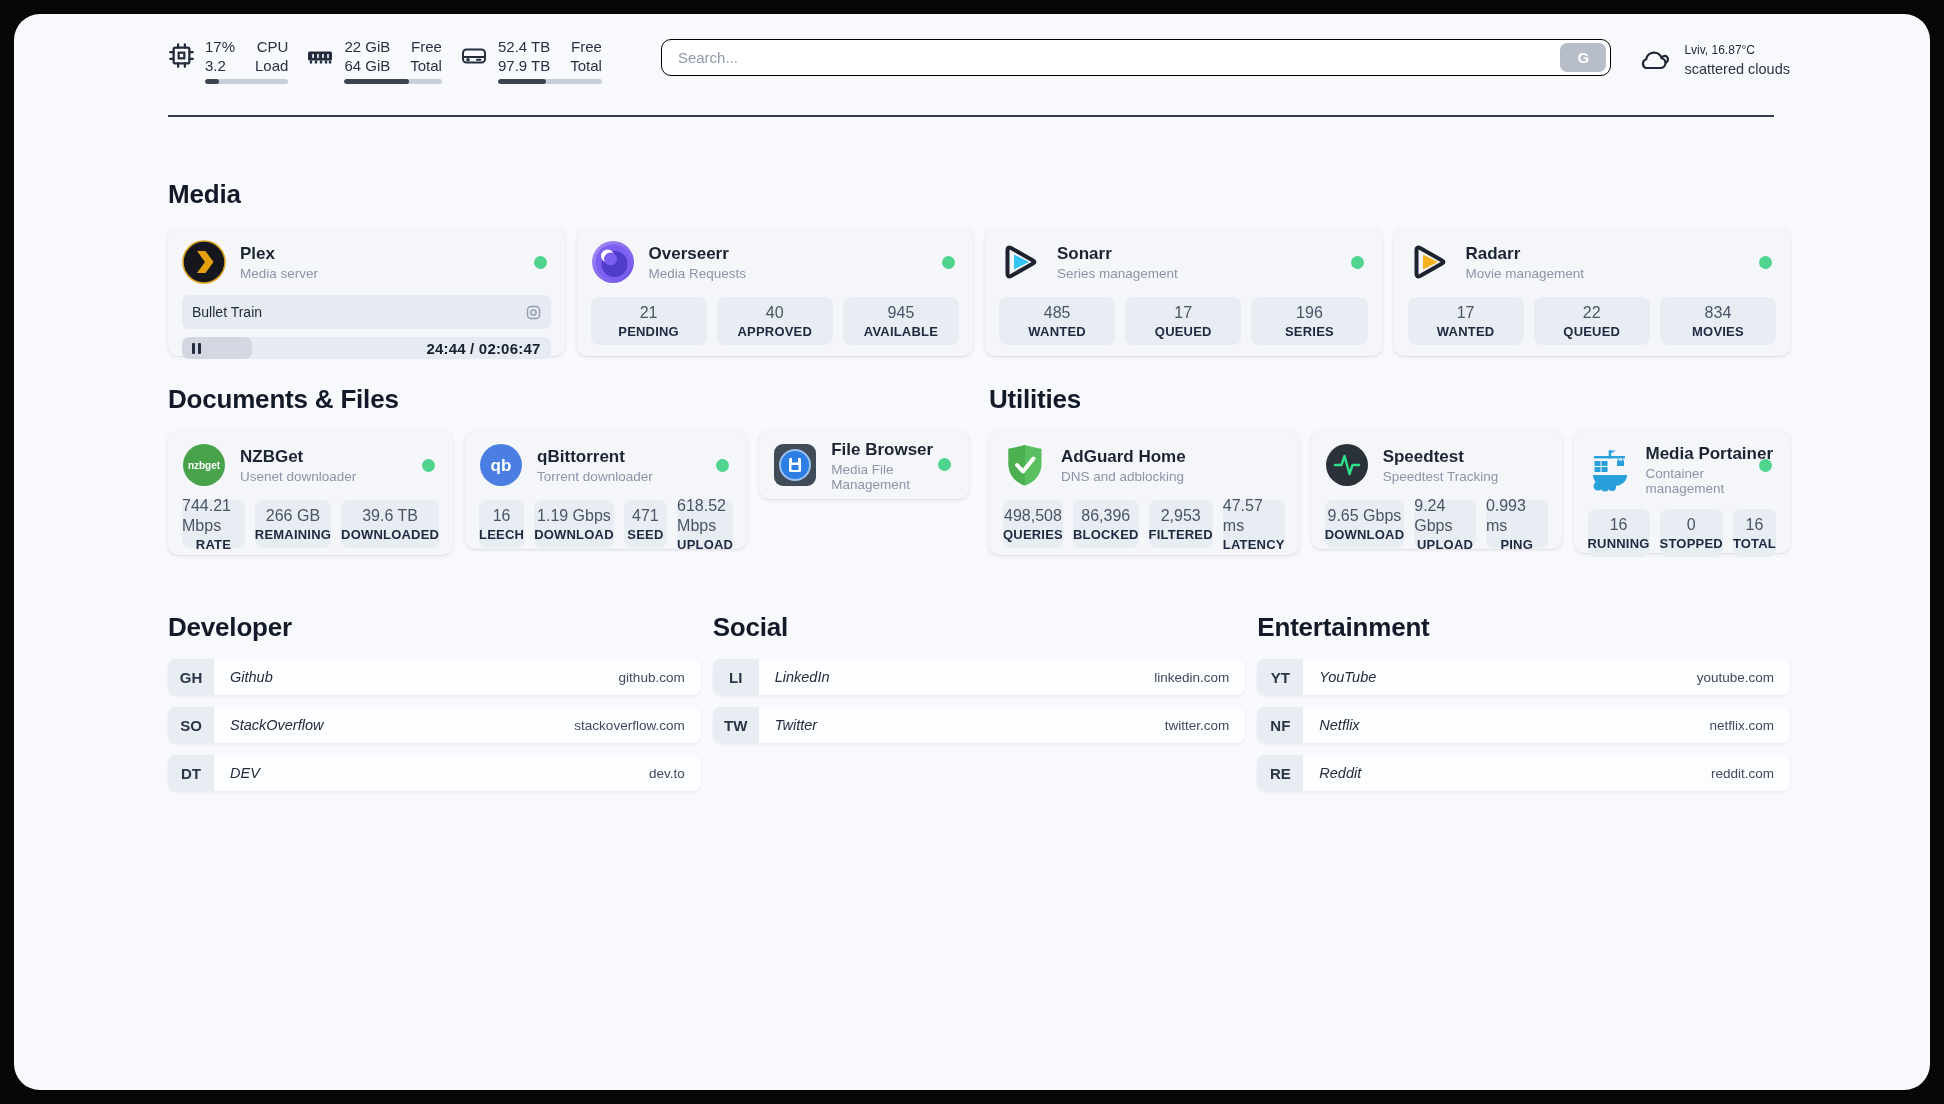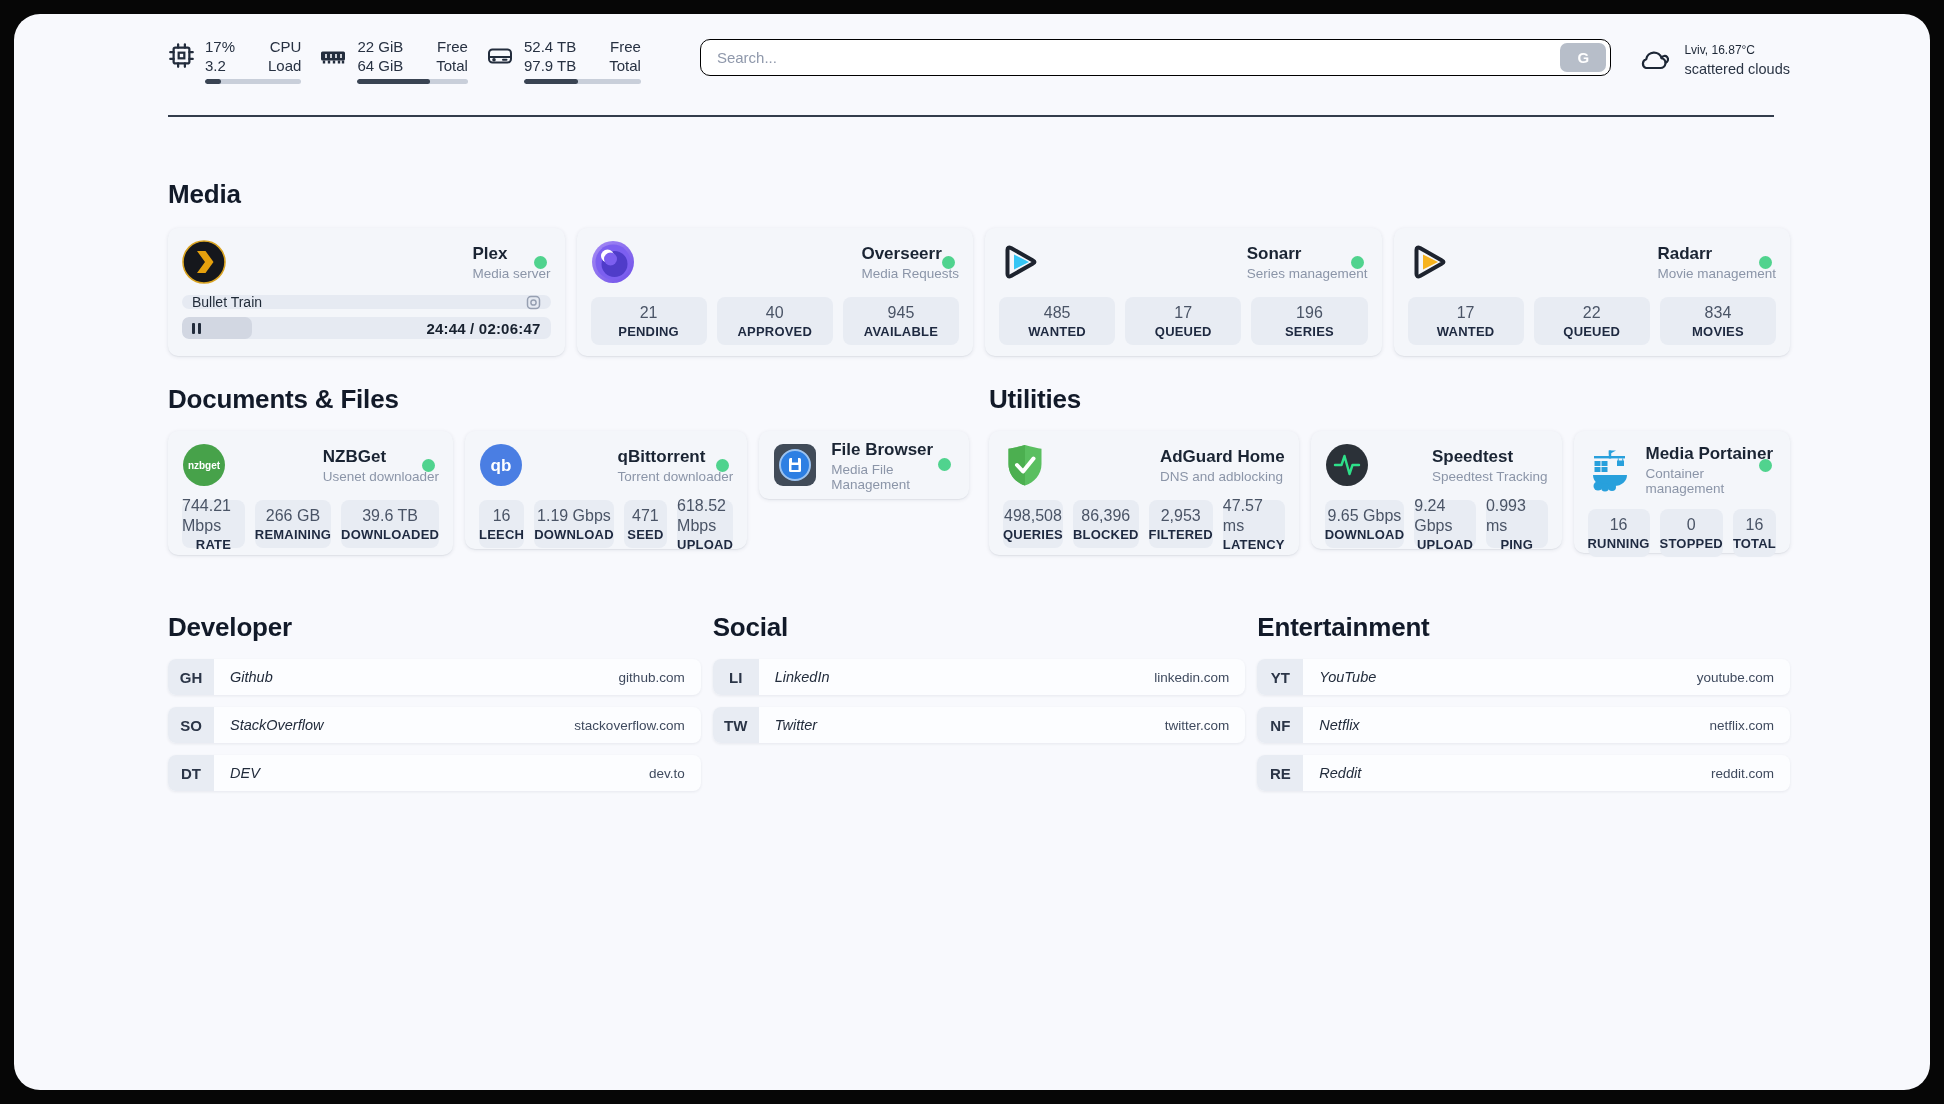--- a/index.html
+++ b/index.html
@@ -7,21 +7,21 @@
   body { background:#060606; font-family:"Liberation Sans", sans-serif; position:relative; }
 
   .panel { position:absolute; inset:14px; background:#f8f9fd; border-radius:26px; overflow:hidden; }
   .content { padding:0 140px 0 154px; }
 
   
   .topbar { display:flex; align-items:flex-start; padding-top:23px; height:79px; }
   .res { display:flex; gap:10px; margin-right:18px; }
   .res svg { margin-top:5px; flex:none; }
   .res-body { display:flex; flex-direction:column; }
-  .res-cols { display:flex; justify-content:space-between; gap:33px; font-size:15px; line-height:19px; color:#273142; font-weight:500; }
+  .res-cols { display:flex; justify-content:space-between; gap:20px; font-size:15px; line-height:19px; color:#273142; font-weight:500; }
   .res-col { display:flex; flex-direction:column; white-space:nowrap; }
   .res-col.right { text-align:right; }
   .res-bar { margin-top:4px; height:5px; border-radius:3px; background:#c9cfda; position:relative; overflow:hidden; }
   .res-fill { position:absolute; left:0; top:0; bottom:0; background:#3a4453; border-radius:3px; }
 
   .search { flex:1; margin:2px 26px 0 41px; height:37px; background:#ffffff; border:1px solid #000000; border-radius:10px; display:flex; align-items:center; padding:3px 4px 3px 0; }
   .search input { flex:1; border:none; outline:none; background:transparent; padding:0 16px; font-size:15px; color:#223048; font-family:"Liberation Sans", sans-serif; }
   .search input::placeholder { color:#8f98ab; }
   .search-btn { width:46px; height:29px; background:#b7bec9; border:none; border-radius:7px; color:#fff; font-weight:600; font-size:15px; display:flex; align-items:center; justify-content:center; cursor:pointer; font-family:"Liberation Sans", sans-serif; }
 
@@ -41,35 +41,35 @@
   .col-title { margin-bottom:16px; }
   .col-stack { display:flex; flex-direction:row; gap:12px; }
 
   .card { background:#f4f6fa; border-radius:10px; box-shadow:0 1px 4px rgba(25,35,60,.09), 0 1px 1px rgba(25,35,60,.05); padding:12px 14px; position:relative; cursor:pointer; }
   .card.h-media { height:128px; }
   .card.h-stats4 { height:124px; }
   .card.h-stats3b { height:118px; }
   .card.h-small { height:68px; display:flex; align-items:center; padding-top:0; padding-bottom:0; }
   .card.h-port { height:122px; }
 
-  .app-header { display:flex; align-items:center; gap:14px;justify-content:space-between; }
+  .app-header { display:flex; align-items:center; gap:14px; }
   .app-icon { width:44px; height:44px; flex:none; }
   .app-meta { display:flex; flex-direction:column; }
   .app-name { font-size:17px; font-weight:600; color:#1a2433; line-height:21px; }
   .app-desc { font-size:13.5px; color:#8b95a8; margin-top:2px; }
   .status-dot { position:absolute; top:28px; right:18px; width:13px; height:13px; border-radius:50%; background:#50d38e; }
   .h-small .status-dot { top:27px; }
 
   .stats-row { display:flex; gap:10px; margin-top:13px; }
   .stat { flex:1; background:#e8ecf3; border-radius:8px; height:48px; display:flex; flex-direction:column; align-items:center; justify-content:center; }
   .stat-value { font-size:16px; color:#4a5466; line-height:20px; }
   .stat-label { font-size:13px; font-weight:700; color:#1e2940; letter-spacing:.2px; line-height:17px; }
 
   
-  .media-row { background:#e6eaf2; border-radius:7px; height:14px; display:flex; align-items:center; padding:0 10px; margin-top:11px; }
+  .media-row { background:#e6eaf2; border-radius:7px; height:34px; display:flex; align-items:center; padding:0 10px; margin-top:11px; }
   .media-row-title { font-size:14px; color:#1f2937; font-weight:500; }
   .media-row-icon { margin-left:auto; display:flex; }
   .progress-row { position:relative; background:#e6eaf2; border-radius:7px; height:22px; margin-top:8px; display:flex; align-items:center; padding:0 10px; overflow:hidden;text-align:center; }
   .progress-fill { position:absolute; left:0; top:0; bottom:0; background:#d2d7e2; border-radius:7px; }
   .pause-icon { position:relative; display:flex; gap:3px; }
   .pause-icon i { width:3px; height:11px; background:#222c3c; border-radius:1px; }
   .progress-time { position:relative; margin-left:auto; font-size:15px; font-weight:600; color:#17202e; letter-spacing:.2px; }
 
   
   .links-grid { display:grid; grid-template-columns:repeat(3,1fr); gap:12px; margin-top:57px; }

